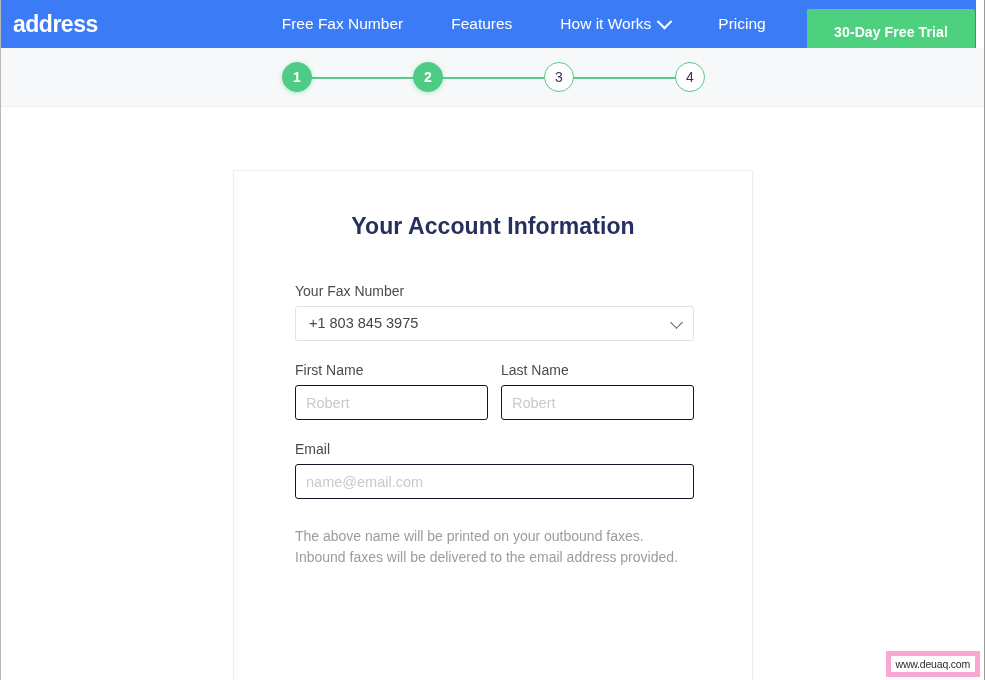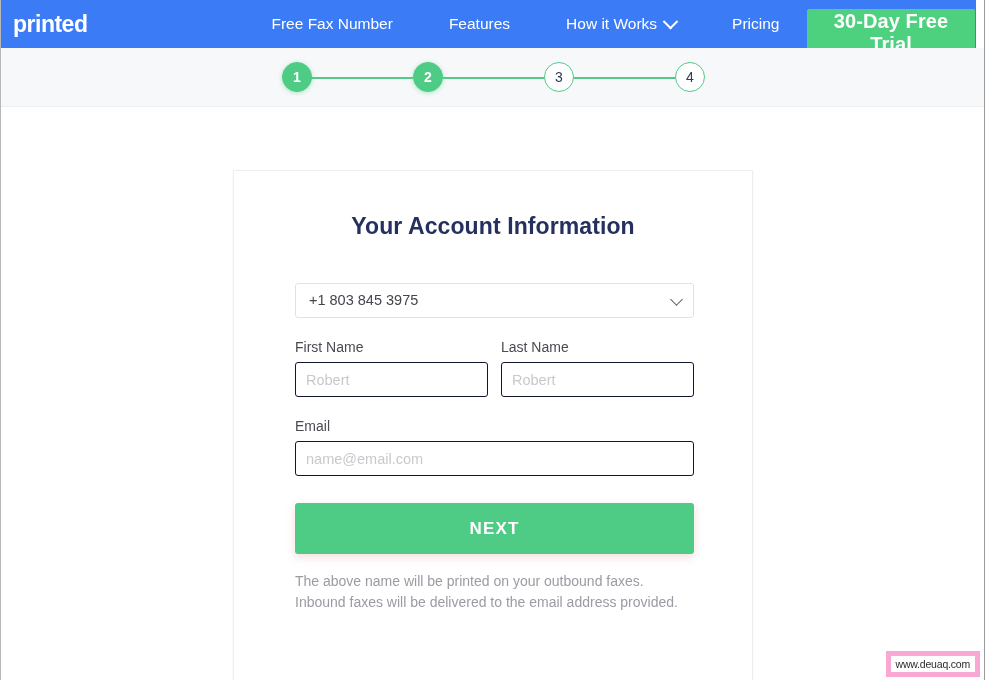--- a/index.html
+++ b/index.html
@@ -45,21 +45,21 @@
     color: #ffffff;
     letter-spacing: -0.5px;
     margin-left: 12px;
     user-select: none;
     line-height: 1;
   }
   .nav-links {
     display: flex;
     align-items: center;
     margin-left: 160px;
-    gap: 8px;
+    gap: 0px;
   }
   .nav-link {
     color: #ffffff;
     font-size: 15.5px;
     padding: 0 24px;
     white-space: nowrap;
     cursor: pointer;
     display: flex;
     align-items: center;
     gap: 8px;
@@ -74,21 +74,21 @@
     transform: rotate(45deg) translate(-2px, -2px);
   }
   .trial-btn {
     position: absolute;
     left: 806px;
     top: 9px;
     width: 168px;
     height: 45px;
     background: #4ed17e;
     color: #ffffff;
-    font-size: 20px;
+    font-size: 14px;
     font-weight: bold;
     border: none;
     border-radius: 2px;
     cursor: pointer;
     font-family: "Liberation Sans", sans-serif;
     letter-spacing: 0.1px;
   }
 
   
   .stepbar {
@@ -282,21 +282,21 @@
     font-family: "Liberation Sans", sans-serif;
     letter-spacing: -0.2px;
   }
 </style>
 </head>
 <body>
 
 <div id="page">
 
   <div class="navbar">
-    <div class="nav-logo">printed</div>
+    <div class="nav-logo">address</div>
 
     <div class="nav-links">
       <div class="nav-link">
         <span>Free Fax Number</span>
       </div>
       <div class="nav-link">
         <span>Features</span>
       </div>
       <div class="nav-link">
         <span>How it Works</span>
@@ -321,20 +321,21 @@
       <div class="step-circle todo" style="left:262px;">3</div>
       <div class="step-circle todo" style="left:393px;">4</div>
     </div>
   </div>
 
   <div class="card">
     <h1 class="card-title">Your Account Information</h1>
 
     <div class="form-area">
 
+      <label class="field-label">Your Fax Number</label>
       <div class="select-wrap">
         <select class="fax-select">
           <option>+1 803 845 3975</option>
         </select>
         <span class="select-chev"></span>
       </div>
 
       <div class="name-row">
         <div class="name-col">
           <label class="field-label">First Name</label>
@@ -344,21 +345,20 @@
           <label class="field-label">Last Name</label>
           <input class="text-input" type="text" placeholder="Robert" style="">
         </div>
       </div>
 
       <div class="email-block">
         <label class="field-label">Email</label>
         <input class="text-input" type="text" placeholder="name@email.com" style="">
       </div>
 
-      <button class="next-btn">NEXT</button>
 
       <div class="helper">
         <div>The above name will be printed on your outbound faxes.</div>
         <div>Inbound faxes will be delivered to the email address provided.</div>
       </div>
 
     </div>
   </div>
 
   <div class="watermark">www.deuaq.com</div>

